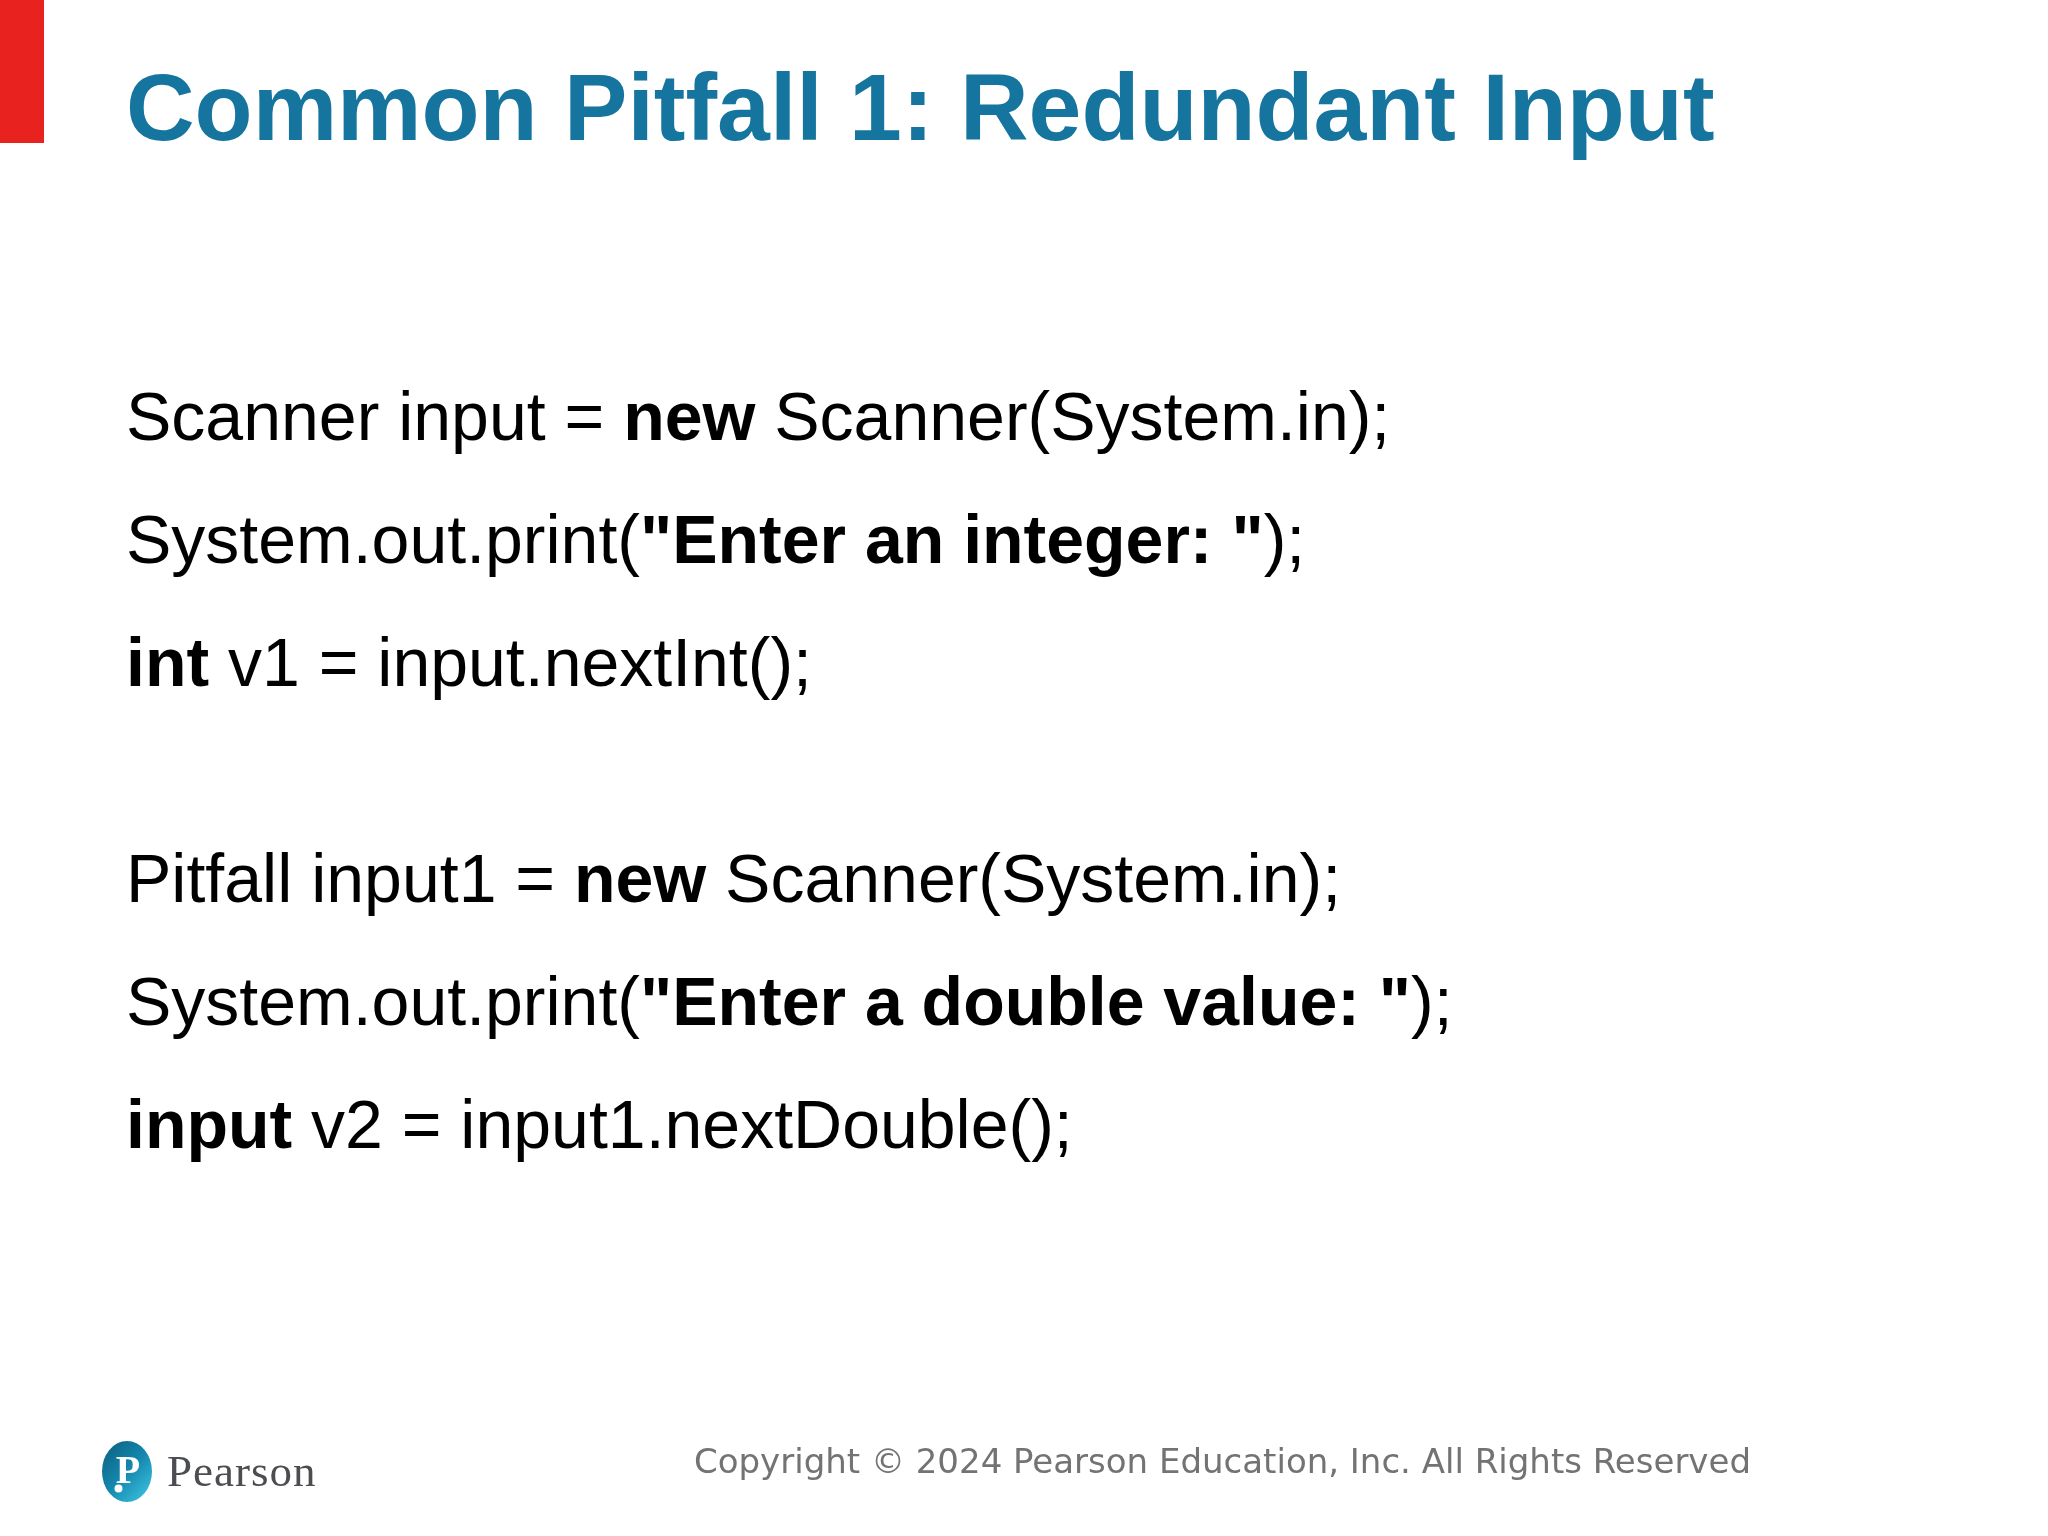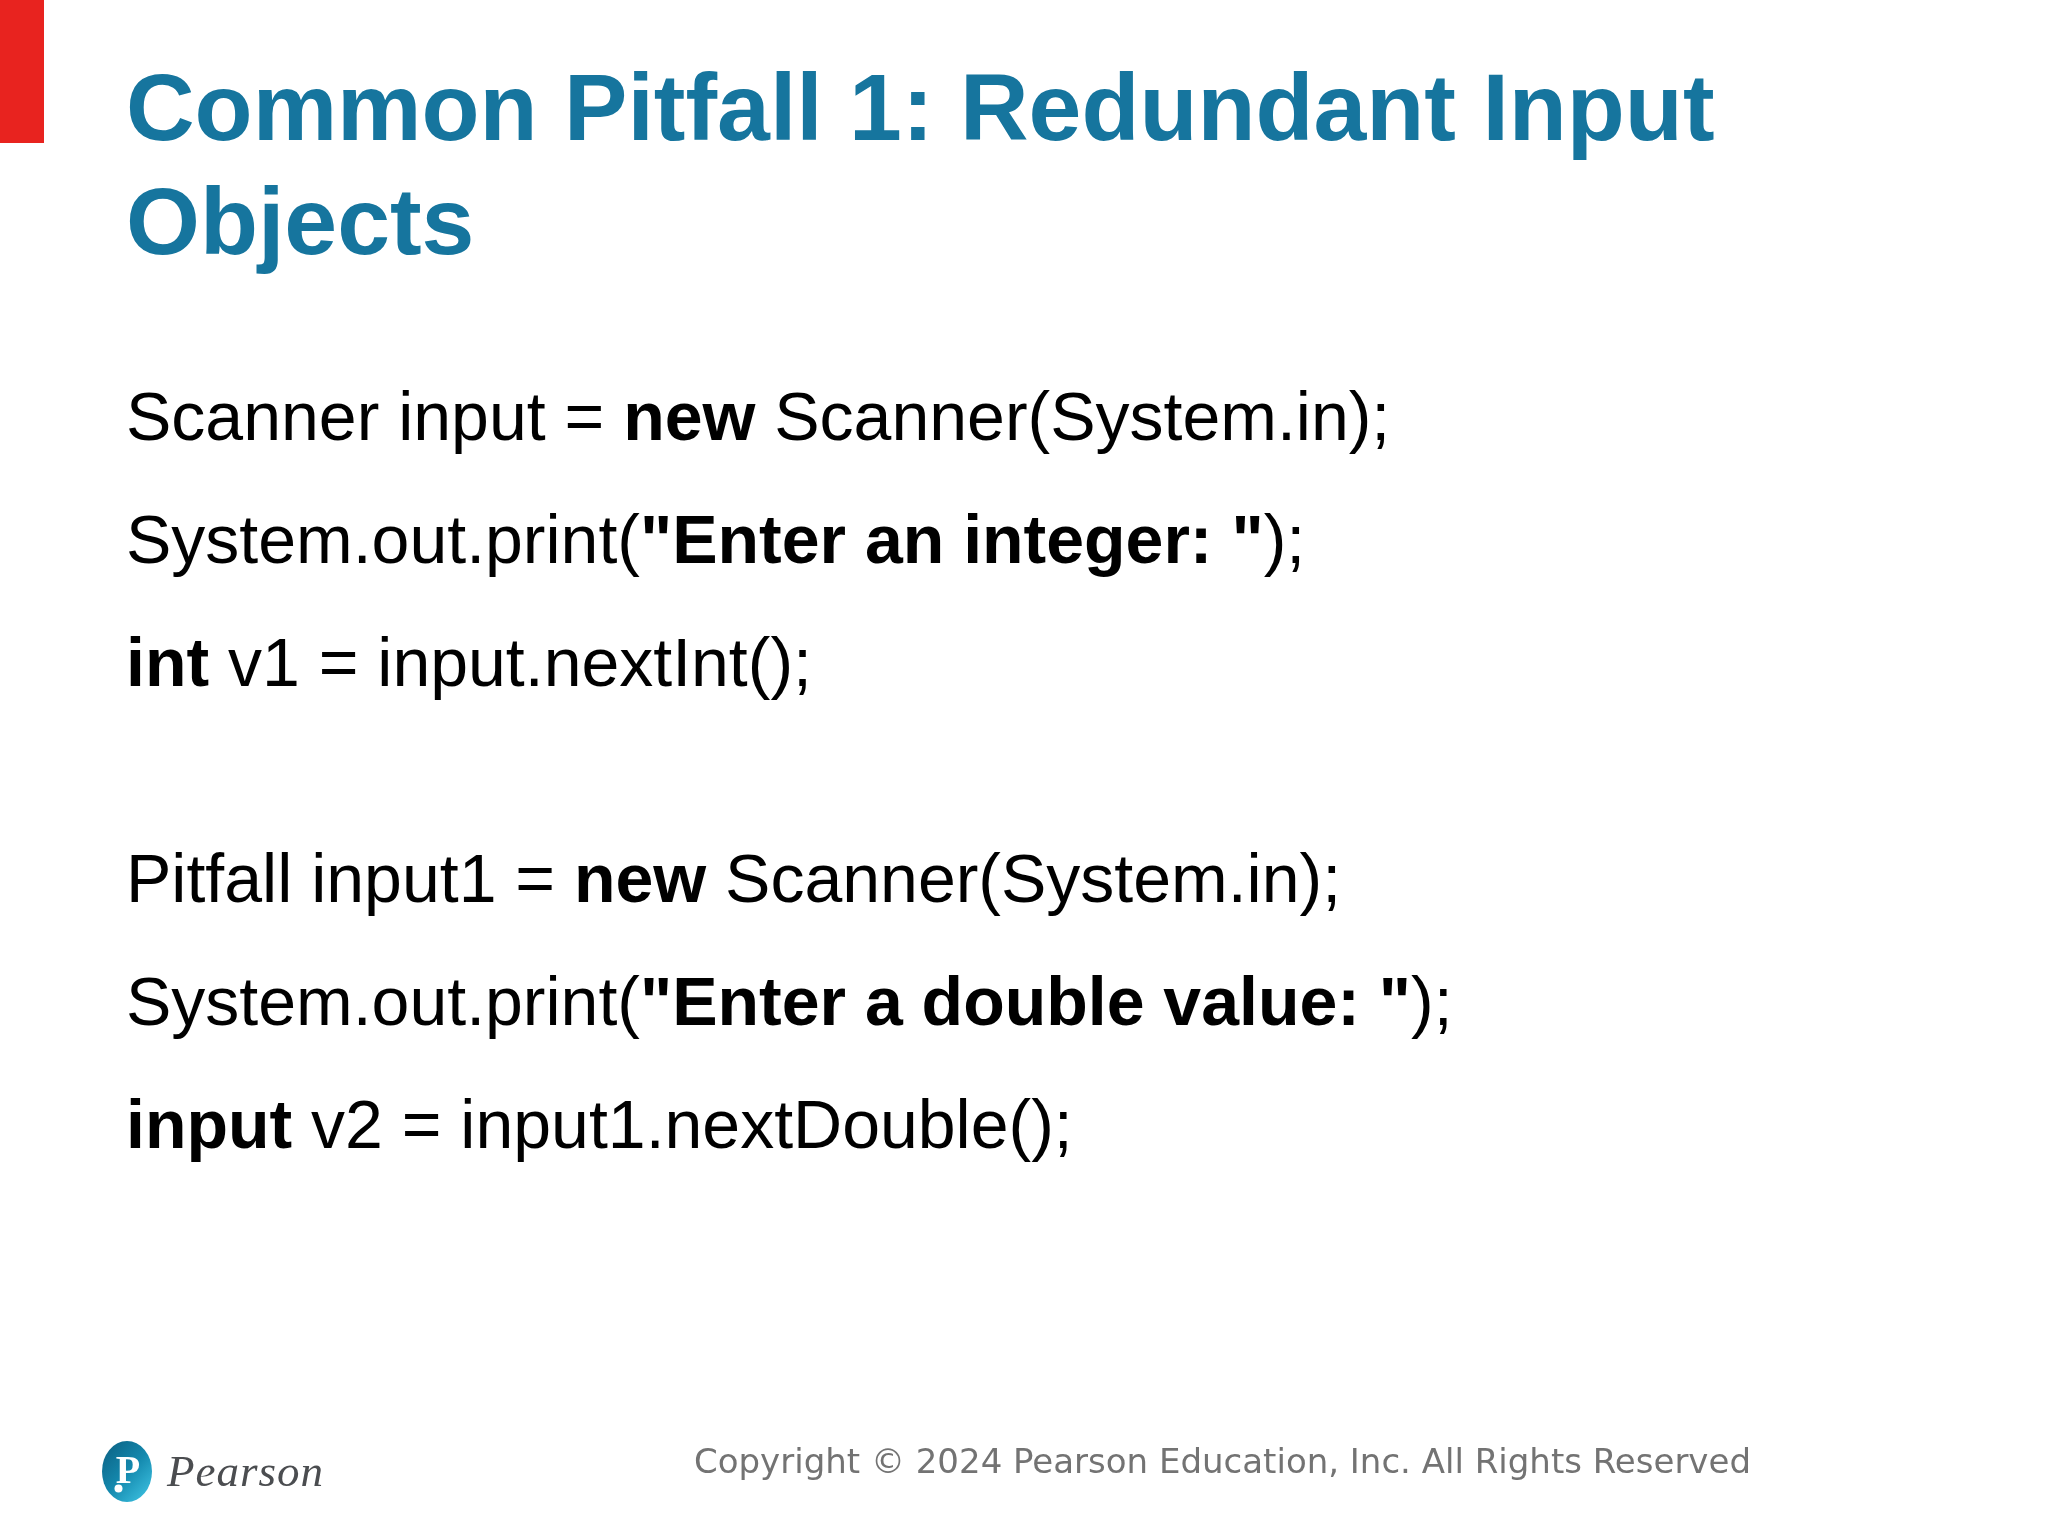--- a/index.html
+++ b/index.html
@@ -58,21 +58,20 @@
     align-items: center;
   }
   .logo-mark { display: block; width: 50px; height: 61px; }
   .logo-wordmark {
     font-family: "Liberation Serif", serif;
     font-size: 45px;
     color: #4b4d50;
     margin-left: 15px;
     line-height: 61px;
     letter-spacing: 1px;
-    font-style: italic;
   }
   .copyright {
     position: absolute;
     right: 115px;
     top: 1441px;
     line-height: 40px;
     font-family: "DejaVu Sans", sans-serif;
     font-size: 34px;
     color: #737373;
     white-space: nowrap;
@@ -80,21 +79,20 @@
 </style>
 </head>
 <body>
 
 <div class="slide">
 
   <div class="accent-bar"></div>
 
   <h1 class="title" style="margin:0;">
     <span class="title-line">Common Pitfall 1: Redundant Input</span>
-    <span class="title-line">Objects</span>
   </h1>
 
   <div class="code">
 
     <div class="code-block">
       <div class="code-line">
         <span>Scanner input = </span><span class="seg-bold">new</span><span> Scanner(System.in);</span>
       </div>
       <div class="code-line">
         <span>System.out.print(</span><span class="seg-bold">"Enter an integer: "</span><span>);</span>

